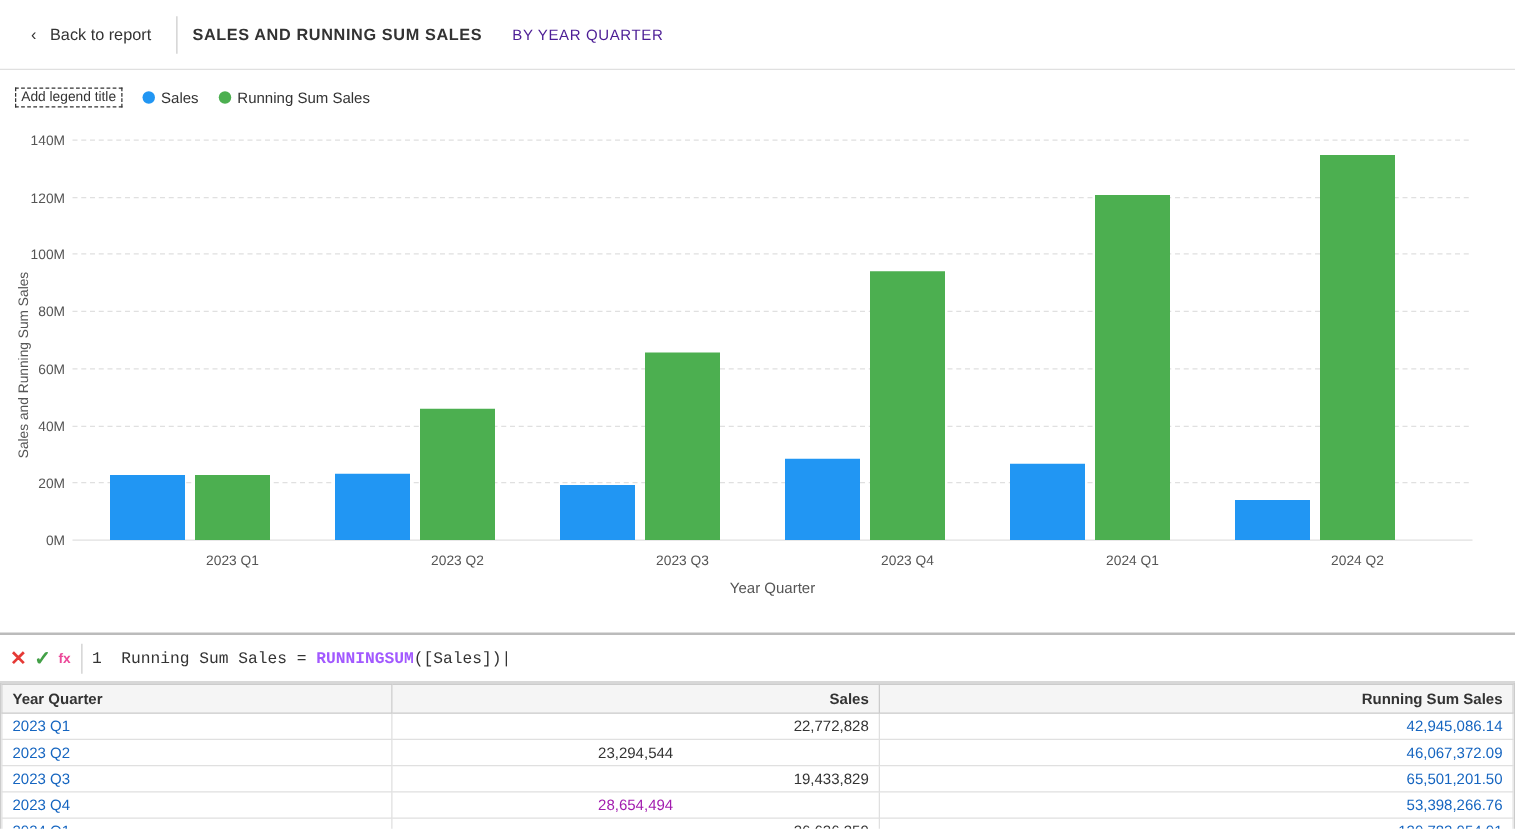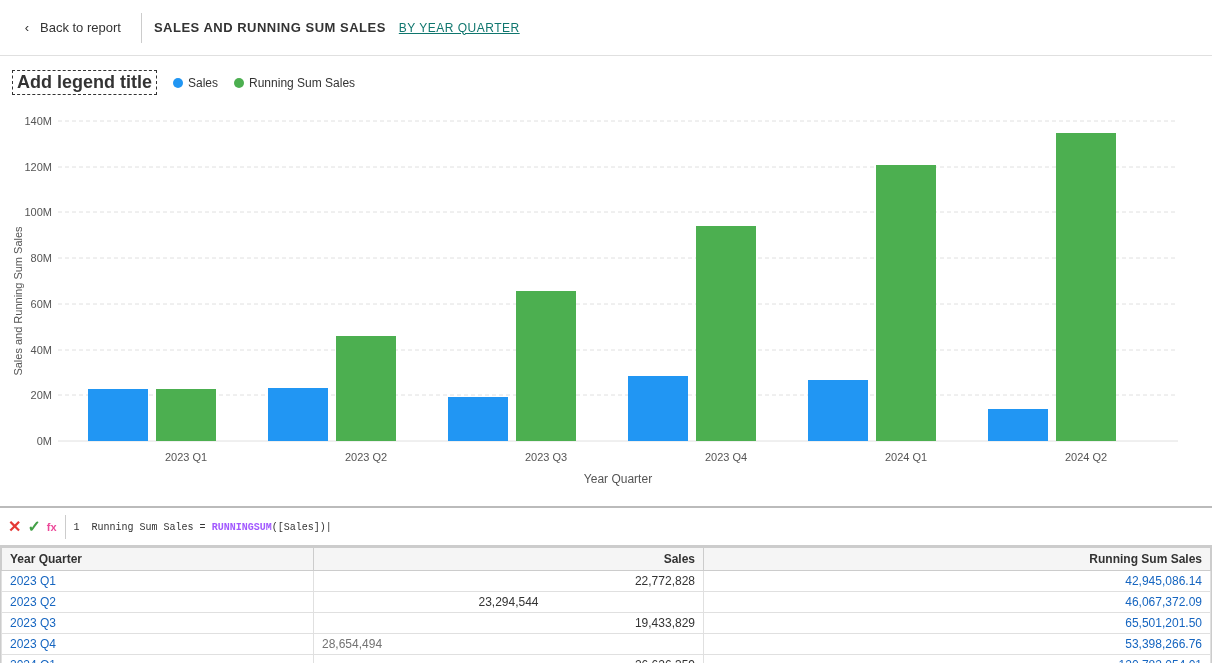--- a/index.html
+++ b/index.html
@@ -38,46 +38,45 @@
     }
     .chart-title {
       font-size: 13px;
       font-weight: 600;
       color: #333;
       letter-spacing: 0.5px;
       text-transform: uppercase;
     }
     .chart-subtitle {
       font-size: 12px;
-      color: #0f766e;
+      color: #4c1d95;
       letter-spacing: 0.5px;
       text-transform: uppercase;
-      margin-left: 1px;
-      text-decoration: underline;
+      margin-left: 12px;
     }
 
     
     .chart-container {
       position: relative;
       height: 450px;
       padding: 8px 0 0 0;
     }
 
     
     .legend {
       display: flex;
       align-items: center;
       gap: 16px;
       padding: 6px 12px;
       font-size: 12px;
     }
     .legend-title {
-      font-size: 18px;
-      color: #333;
-      font-weight: 700;
+      font-size: 11px;
+      color: #333;
+      font-weight: 400;
       border: 1.5px dashed #333;
       padding: 1px 4px;
     }
     .legend-item {
       display: flex;
       align-items: center;
       gap: 5px;
       font-size: 12px;
       color: #333;
     }
@@ -245,21 +244,21 @@
 </div>
 
 <div class="formula-bar">
   <div class="fx-actions">
     <span class="fx-x">✕</span>
     <span class="fx-check">✓</span>
     <span class="fx-label">fx</span>
   </div>
   <div class="formula-divider"></div>
   <div class="formula-input">
-    <span style="font-family:'Courier New',monospace;font-size:10px;">1&nbsp; Running Sum Sales = <span class="formula-keyword">RUNNINGSUM</span>([Sales])|</span>
+    <span style="font-family:'Courier New',monospace;font-size:13px;">1&nbsp; Running Sum Sales = <span class="formula-keyword">RUNNINGSUM</span>([Sales])|</span>
   </div>
 </div>
 
 <div class="table-wrap">
   <table class="data-table">
     <thead>
       <tr>
         <th class="col-year">Year Quarter</th>
         <th class="col-sales right">Sales</th>
         <th class="col-running right" style="font-weight:700;">Running Sum Sales</th>
@@ -276,21 +275,21 @@
           <td class="right" style="text-align: center; color: rgb(51, 51, 51);">23,294,544</td>
           <td class="right">46,067,372.09</td>
         </tr>
         <tr>
           <td class="blue-text">2023 Q3</td>
           <td class="right" style="text-align: right; color: rgb(51, 51, 51);">19,433,829</td>
           <td class="right">65,501,201.50</td>
         </tr>
         <tr>
           <td class="blue-text">2023 Q4</td>
-          <td class="right" style="text-align: left; color: #737373;">28,654,494</td>
+          <td class="right" style="text-align: center; color: #a21caf;">28,654,494</td>
           <td class="right">53,398,266.76</td>
         </tr>
         <tr>
           <td class="blue-text">2024 Q1</td>
           <td class="right" style="text-align: right; color: rgb(51, 51, 51);">26,626,359</td>
           <td class="right">120,782,054.01</td>
         </tr>
       </tbody>
 
   </table>

